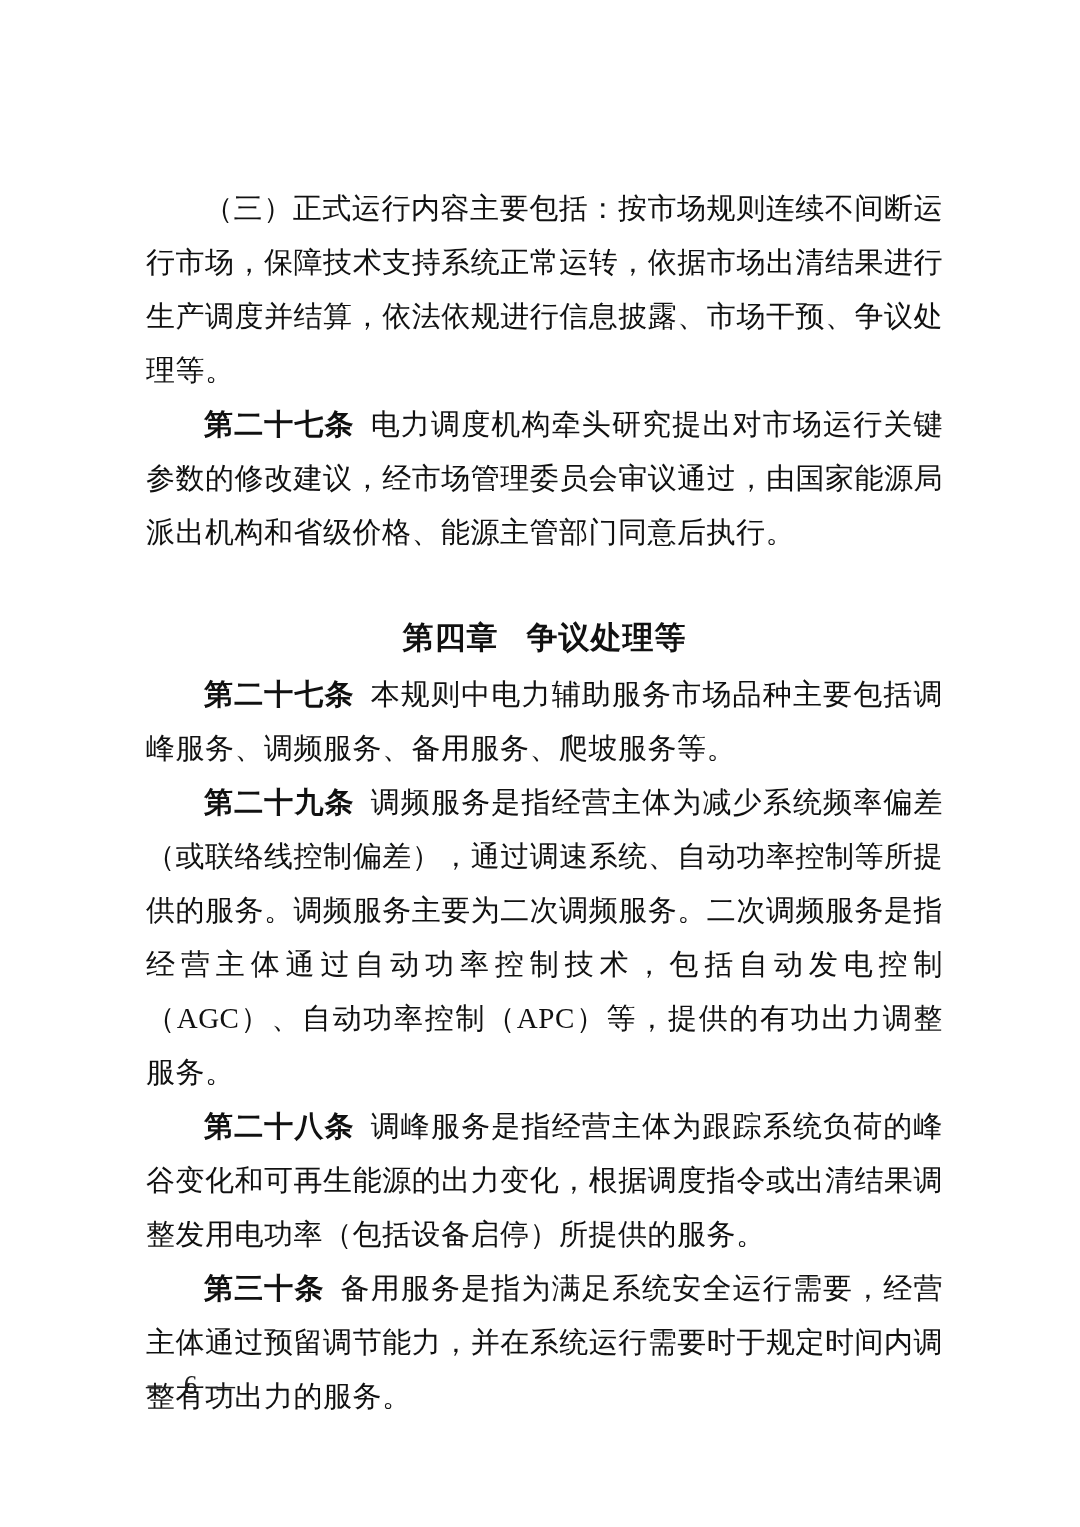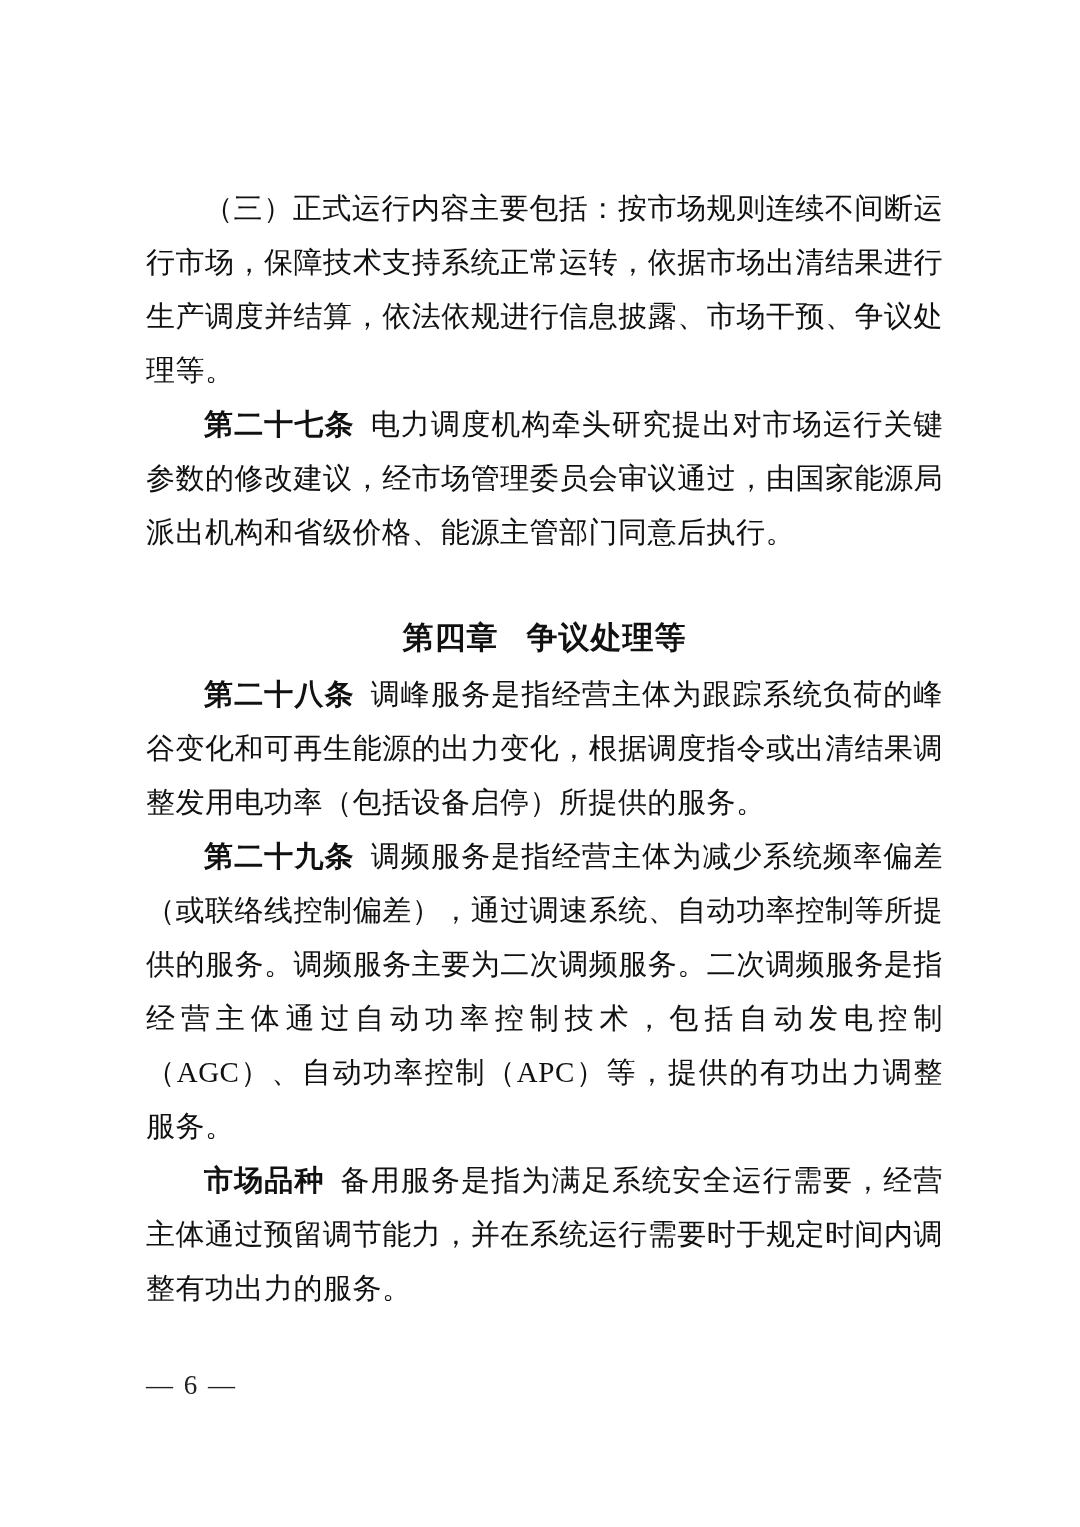--- a/index.html
+++ b/index.html
@@ -66,31 +66,34 @@
 
 
     <p class="para">
       <span class="article-label">第二十七条</span><span>电力调度机构牵头研究提出对市场运行关键参数的修改建议，经市场管理委员会审议通过，由国家能源局派出机构和省级价格、能源主管部门同意后执行。</span>
     </p>
 
     <h2 class="chapter">
       <span class="chapter-number">第四章</span><span>争议处理等</span>
     </h2>
 
-
     <p class="para">
-      <span class="article-label">第二十八条</span><span>调峰服务是指经营主体为跟踪系统负荷的峰谷变化和可再生能源的出力变化，根据调度指令或出清结果调整发用电功率（包括设备启停）所提供的服务。</span>
+      <span class="article-label">第二十七条</span><span>本规则中电力辅助服务市场品种主要包括调峰服务、调频服务、备用服务、爬坡服务等。</span>
     </p>
 
     <p class="para">
       <span class="article-label">第二十九条</span><span>调频服务是指经营主体为减少系统频率偏差（或联络线控制偏差），通过调速系统、自动功率控制等所提供的服务。调频服务主要为二次调频服务。二次调频服务是指经营主体通过自动功率控制技术，包括自动发电控制（AGC）、自动功率控制（APC）等，提供的有功出力调整服务。</span>
     </p>
 
     <p class="para">
-      <span class="article-label">市场品种</span><span>备用服务是指为满足系统安全运行需要，经营主体通过预留调节能力，并在系统运行需要时于规定时间内调整有功出力的服务。</span>
+      <span class="article-label">第二十八条</span><span>调峰服务是指经营主体为跟踪系统负荷的峰谷变化和可再生能源的出力变化，根据调度指令或出清结果调整发用电功率（包括设备启停）所提供的服务。</span>
+    </p>
+
+    <p class="para">
+      <span class="article-label">第三十条</span><span>备用服务是指为满足系统安全运行需要，经营主体通过预留调节能力，并在系统运行需要时于规定时间内调整有功出力的服务。</span>
     </p>
 
   </div>
 
   <div class="footer">
     <span>— 6 —</span>
   </div>
 </div>
 
 </body></html>

